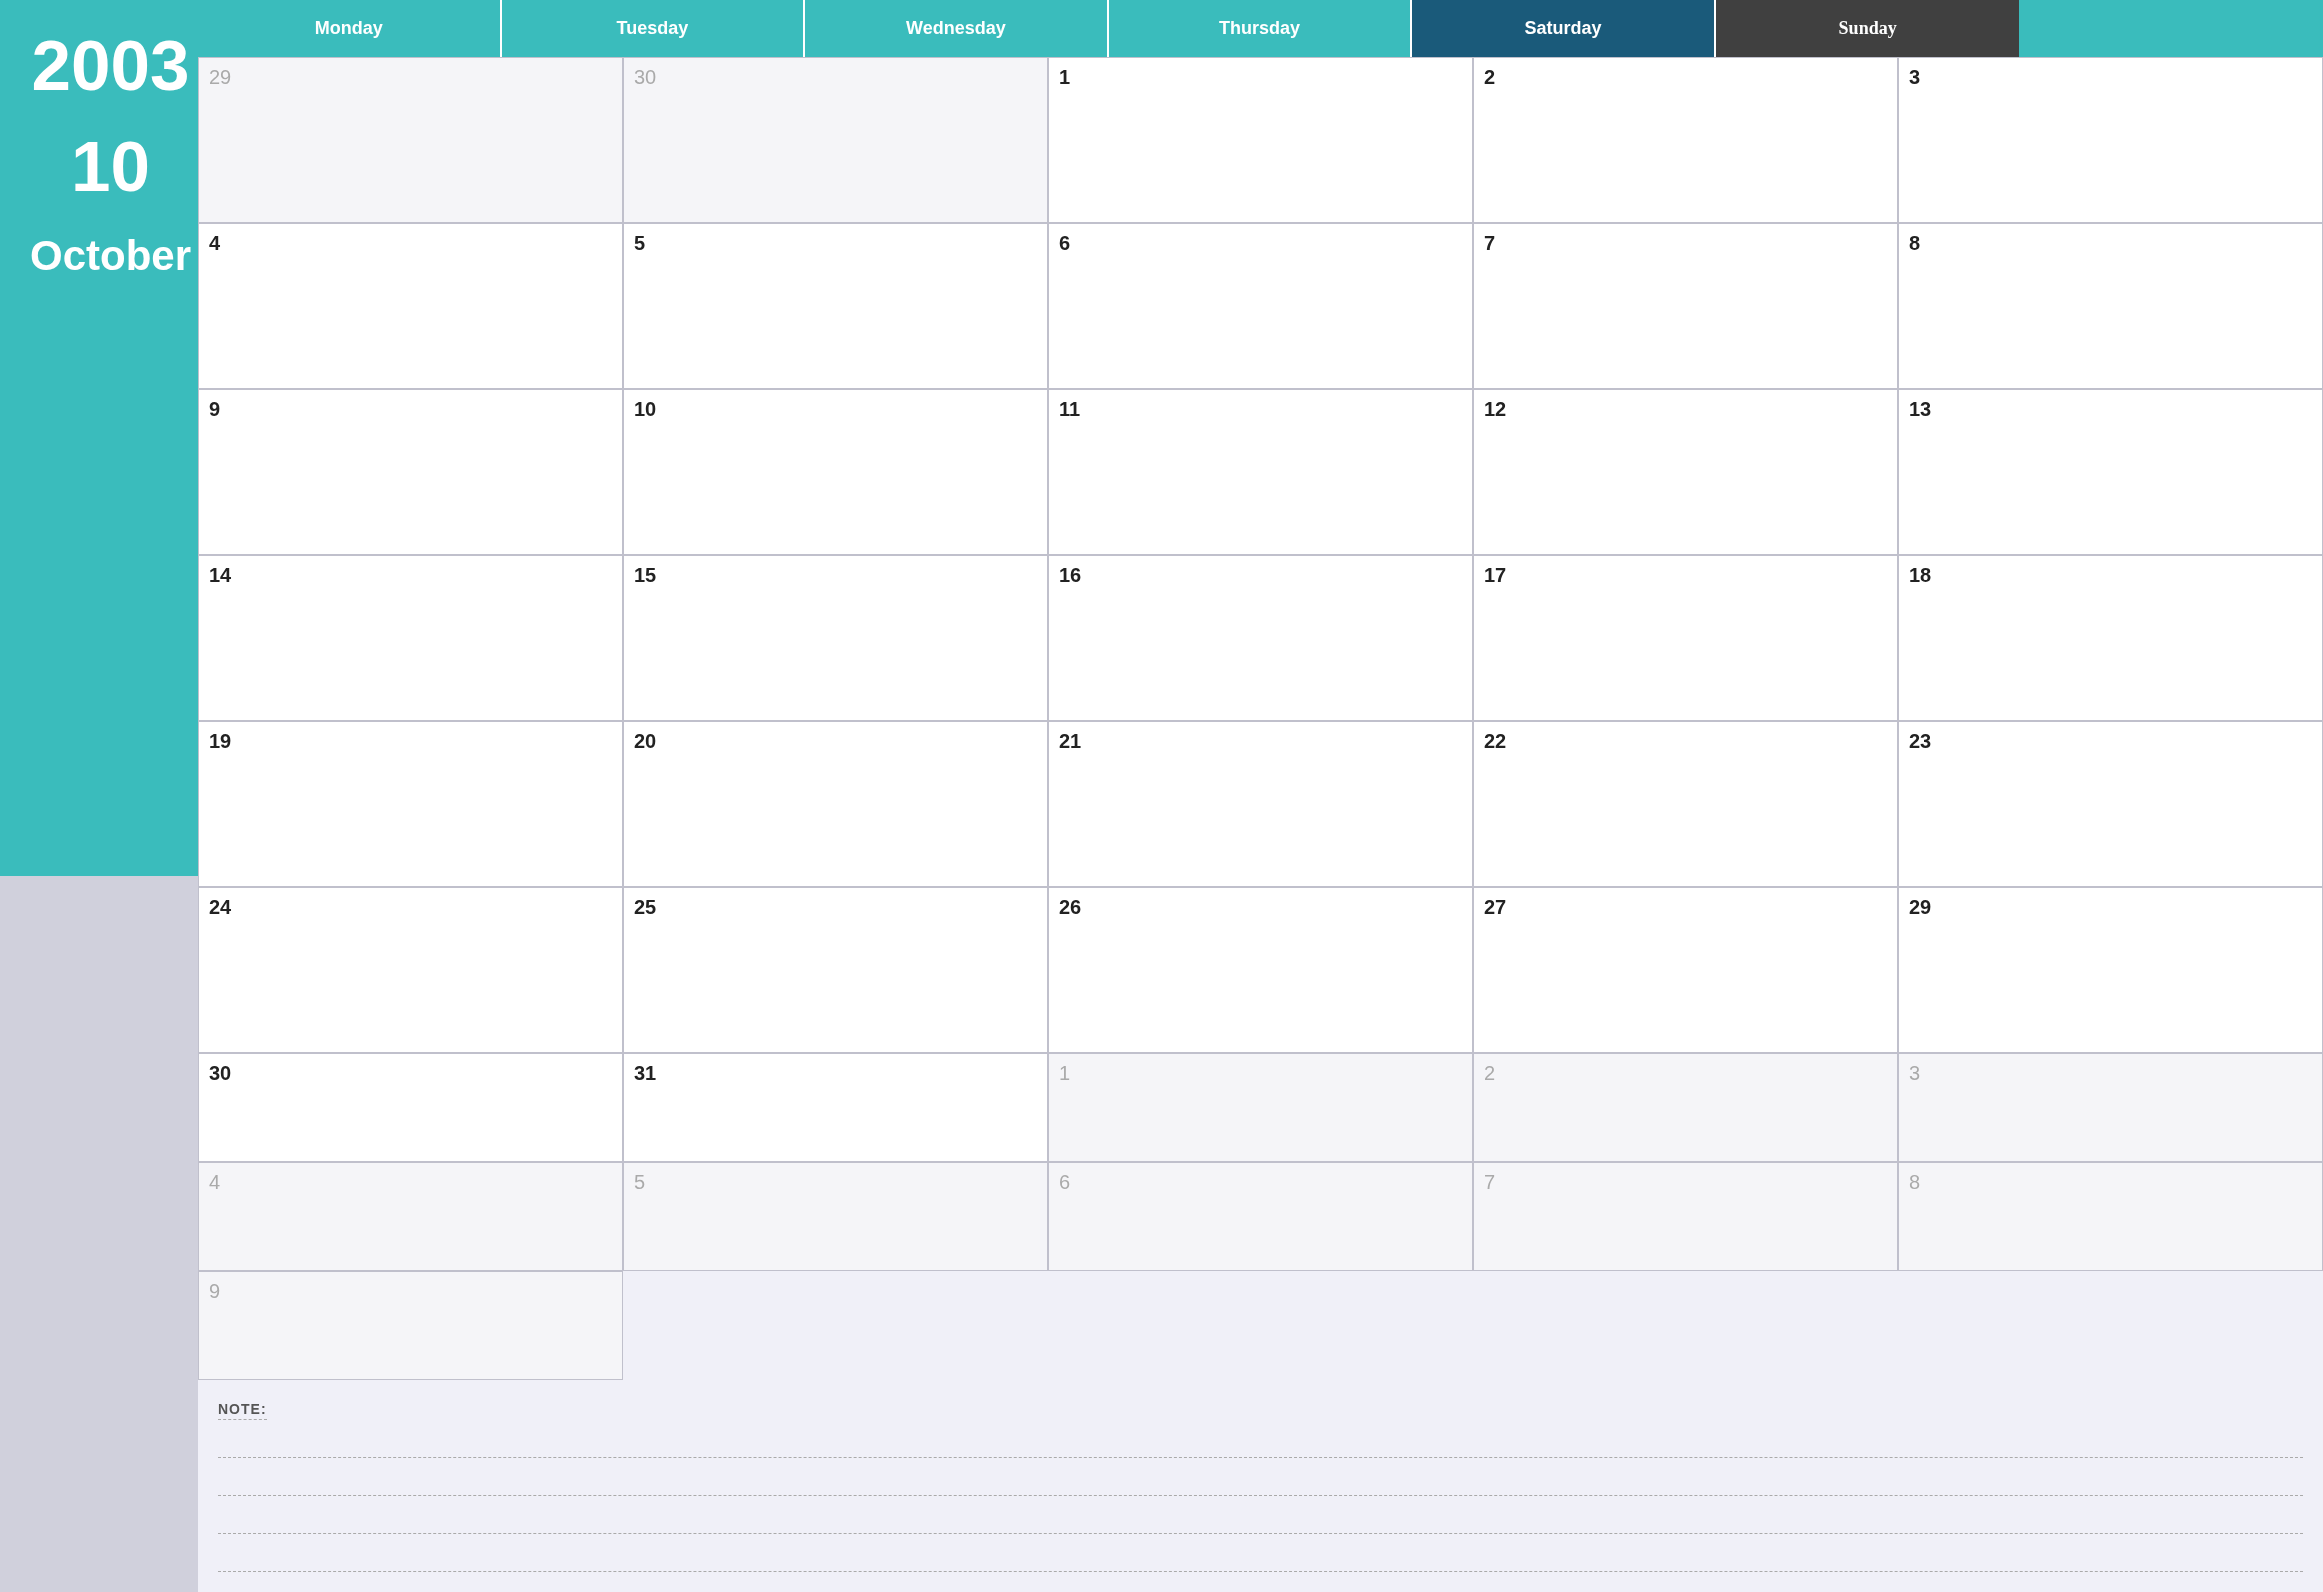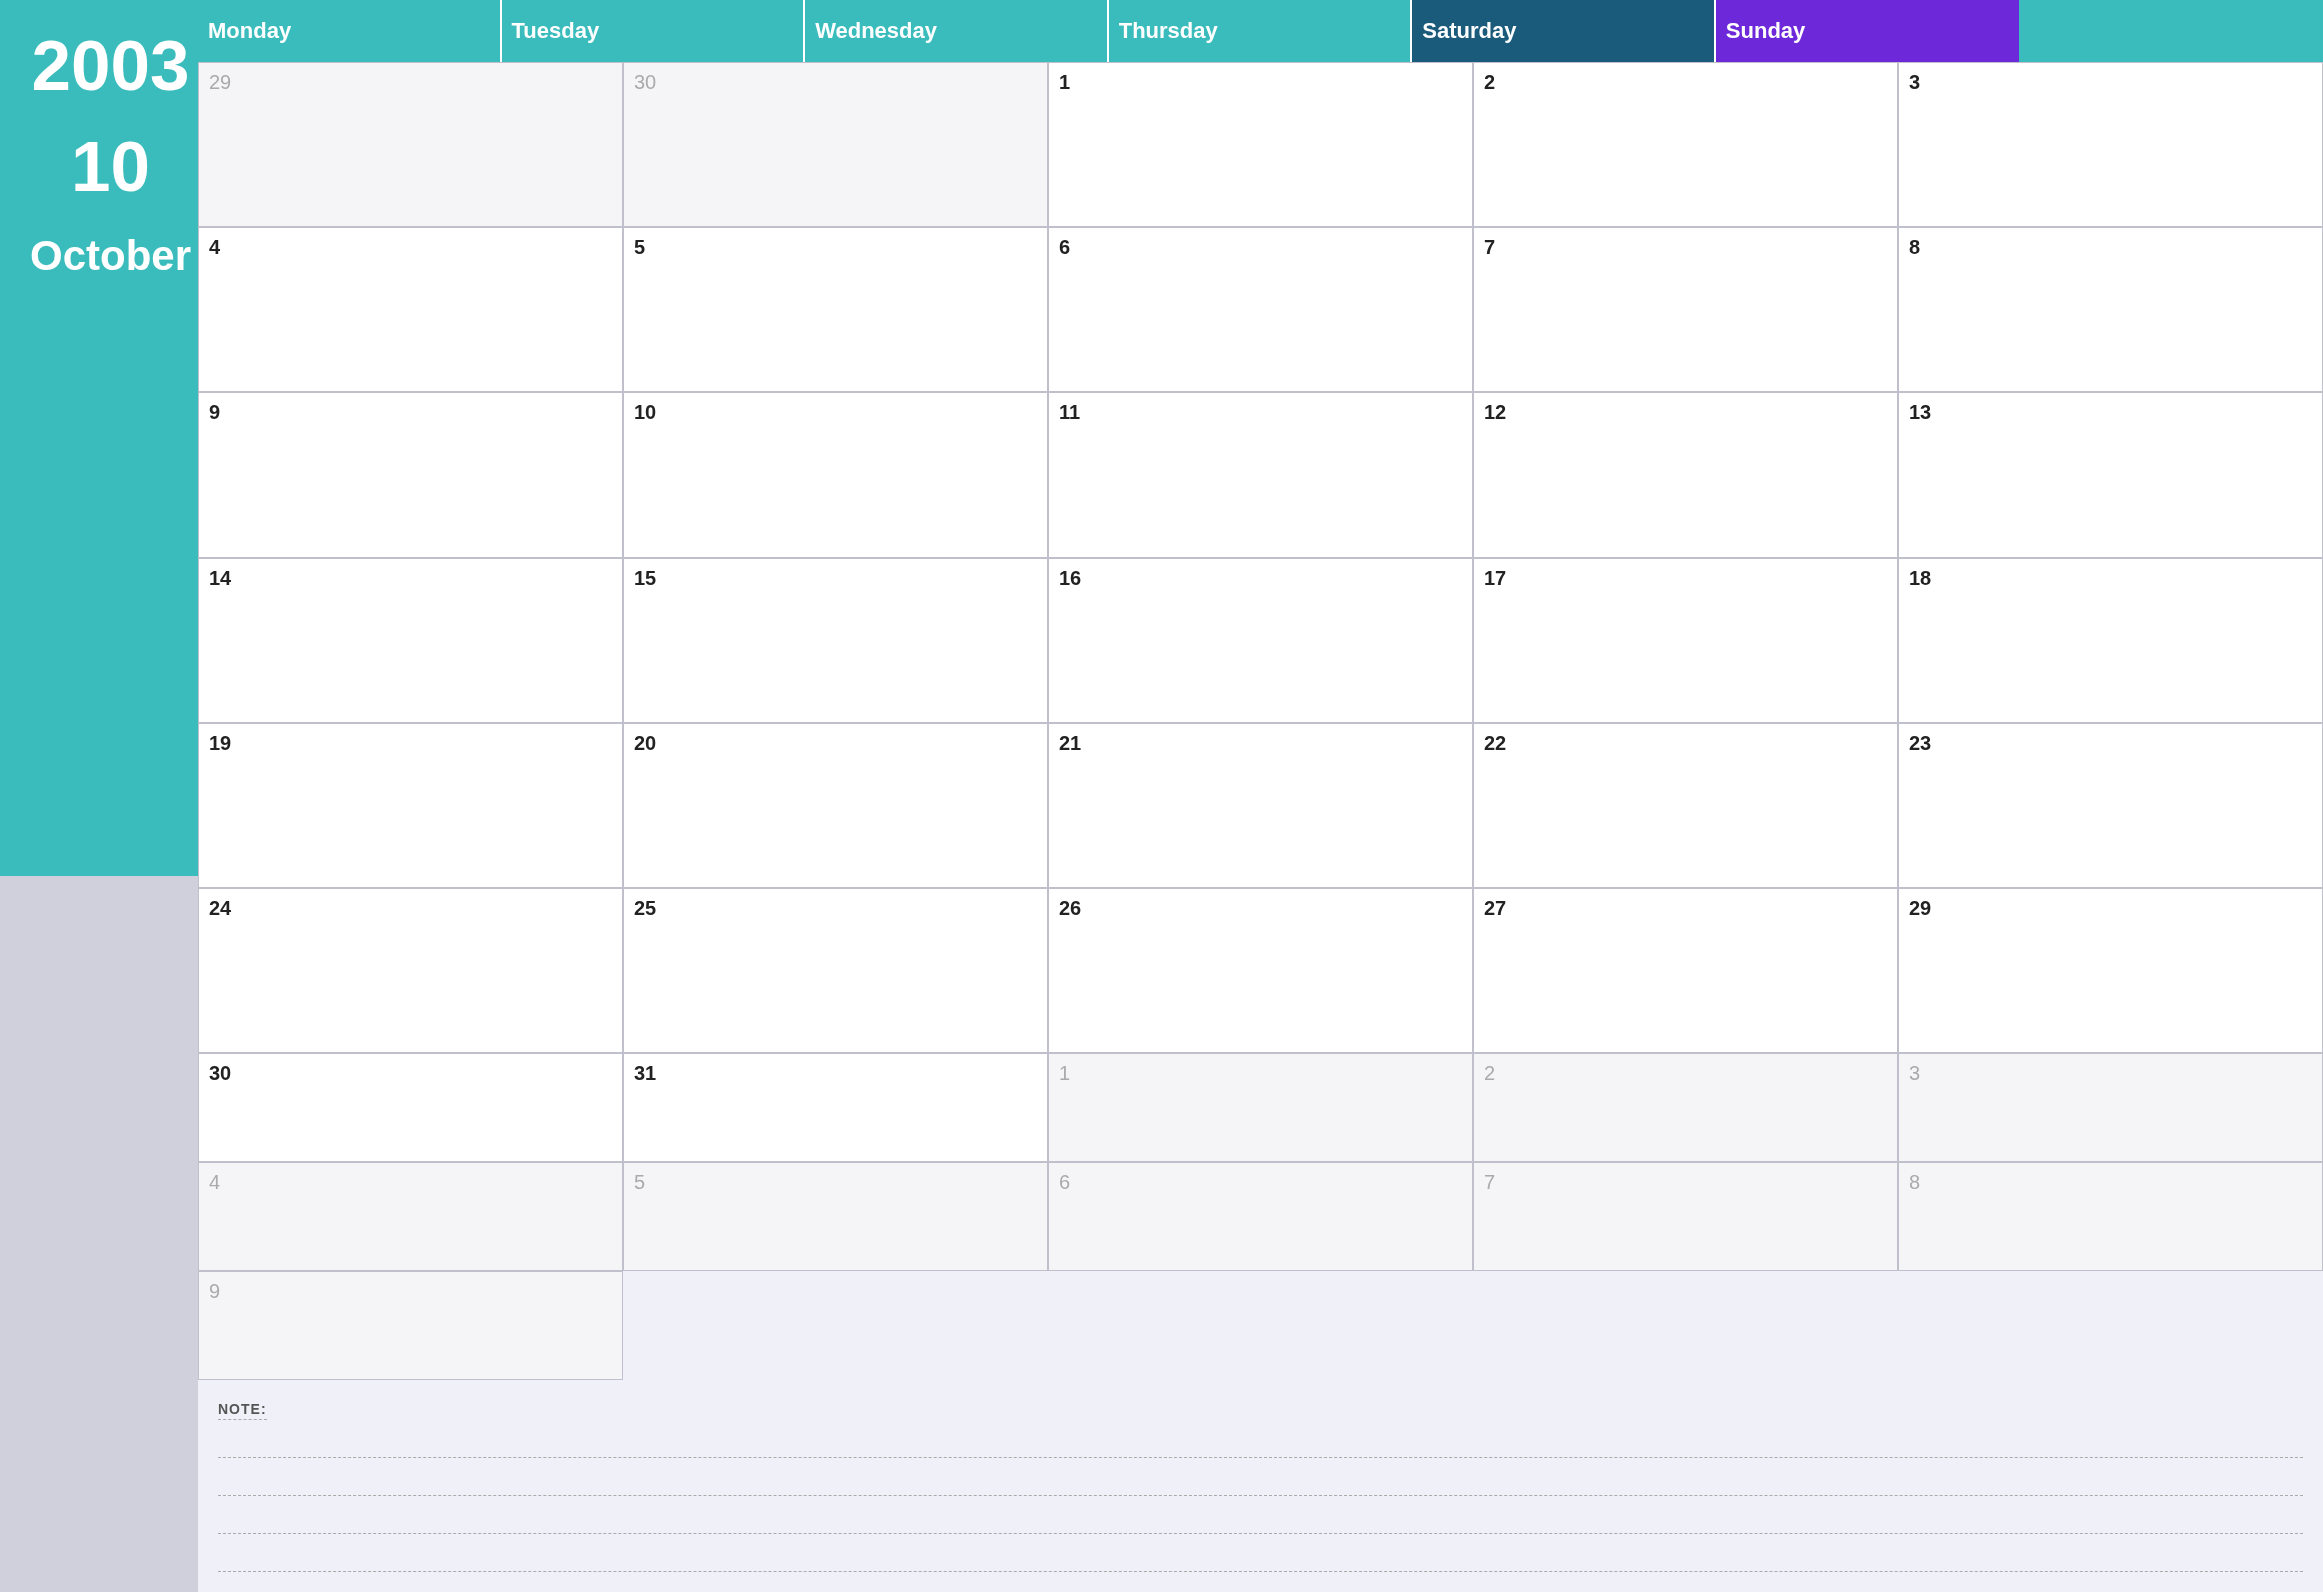--- a/index.html
+++ b/index.html
@@ -61,36 +61,37 @@
     .days-header {
       display: grid;
       grid-template-columns: repeat(7, 1fr);
       background: #3abcbc;
     }
 
     .day-header {
       background: #3abcbc;
       color: white;
       font-weight: bold;
-      font-size: 22px;
-      text-align: left;
+      font-size: 18px;
+      text-align: center;
       padding: 18px 10px;
       border-right: 2px solid white;
     }
 
     .day-header:last-child {
       border-right: none;
     }
 
     .days-header-saturday {
       background: #1a5a7a;
     }
 
     .days-header-sunday {
-      background: #6d28d9;
+      background: #404040;
+      font-family: Liberation Serif, serif;
     }
 
     .calendar-grid {
       flex: 1;
       display: grid;
       grid-template-columns: repeat(5, 1fr);
       grid-template-rows: repeat(6, 1fr);
     }
 
     .calendar-cell {

